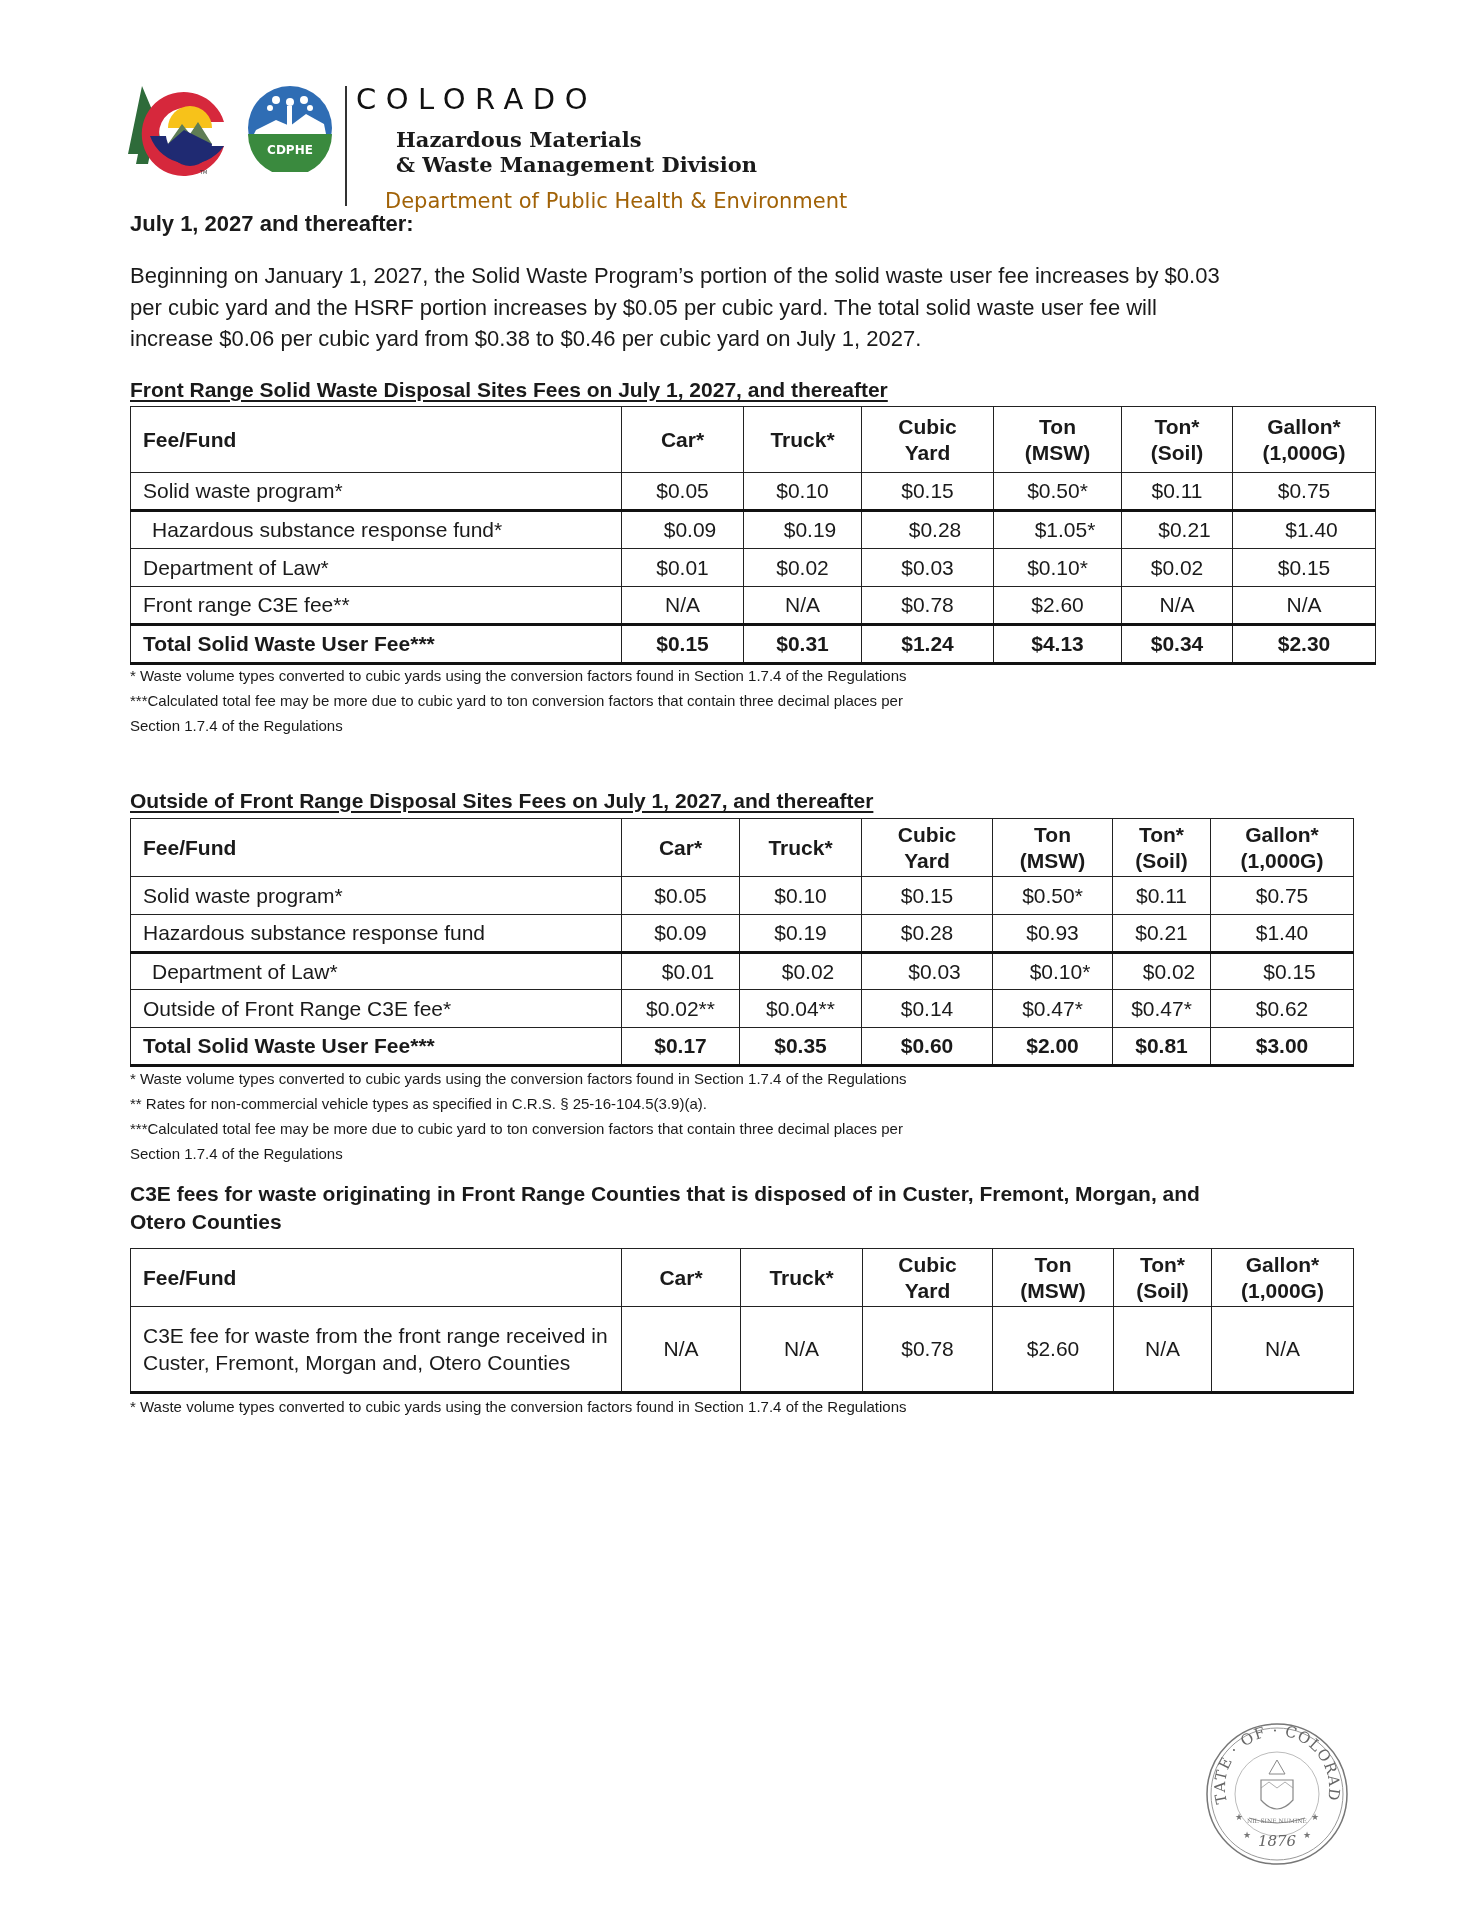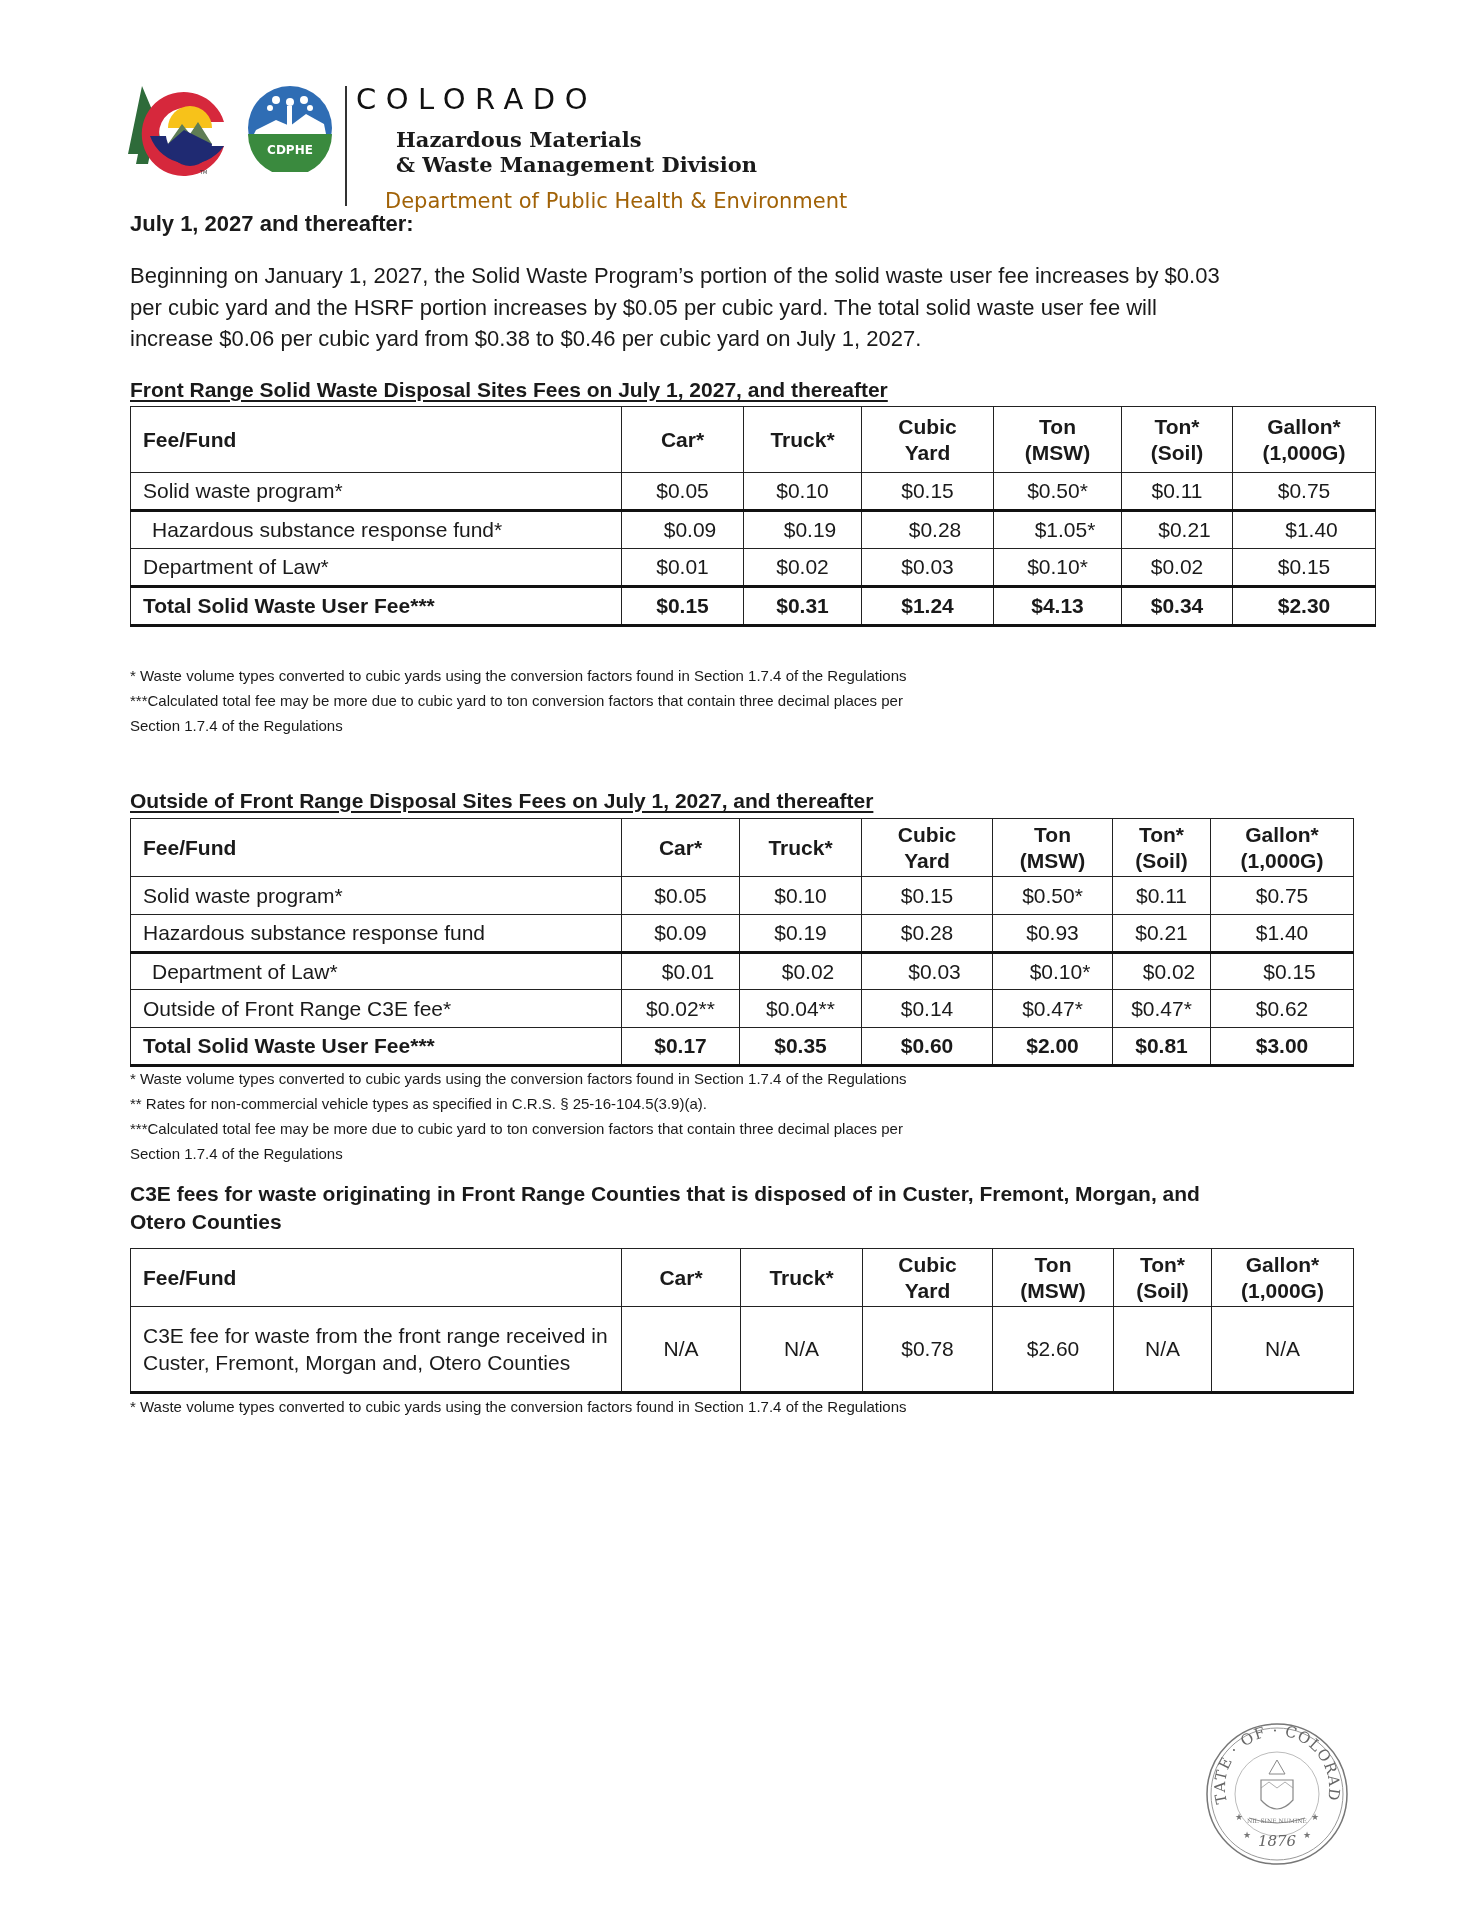--- a/index.html
+++ b/index.html
@@ -133,20 +133,29 @@
     <td>$1.40</td>
   </tr>
   <tr style="height:38px;">
     <td class="first">Department of Law*</td>
     <td>$0.01</td>
     <td>$0.02</td>
     <td>$0.03</td>
     <td>$0.10*</td>
     <td>$0.02</td>
     <td>$0.15</td>
+  </tr>
+  <tr style="height:38px;">
+    <td class="first">Front range C3E fee**</td>
+    <td>N/A</td>
+    <td>N/A</td>
+    <td>$0.78</td>
+    <td>$2.60</td>
+    <td>N/A</td>
+    <td>N/A</td>
   </tr>
   <tr class="total bottom" style="height:39px;">
     <td class="first">Total Solid Waste User Fee***</td>
     <td>$0.15</td>
     <td>$0.31</td>
     <td>$1.24</td>
     <td>$4.13</td>
     <td>$0.34</td>
     <td>$2.30</td>
   </tr>

